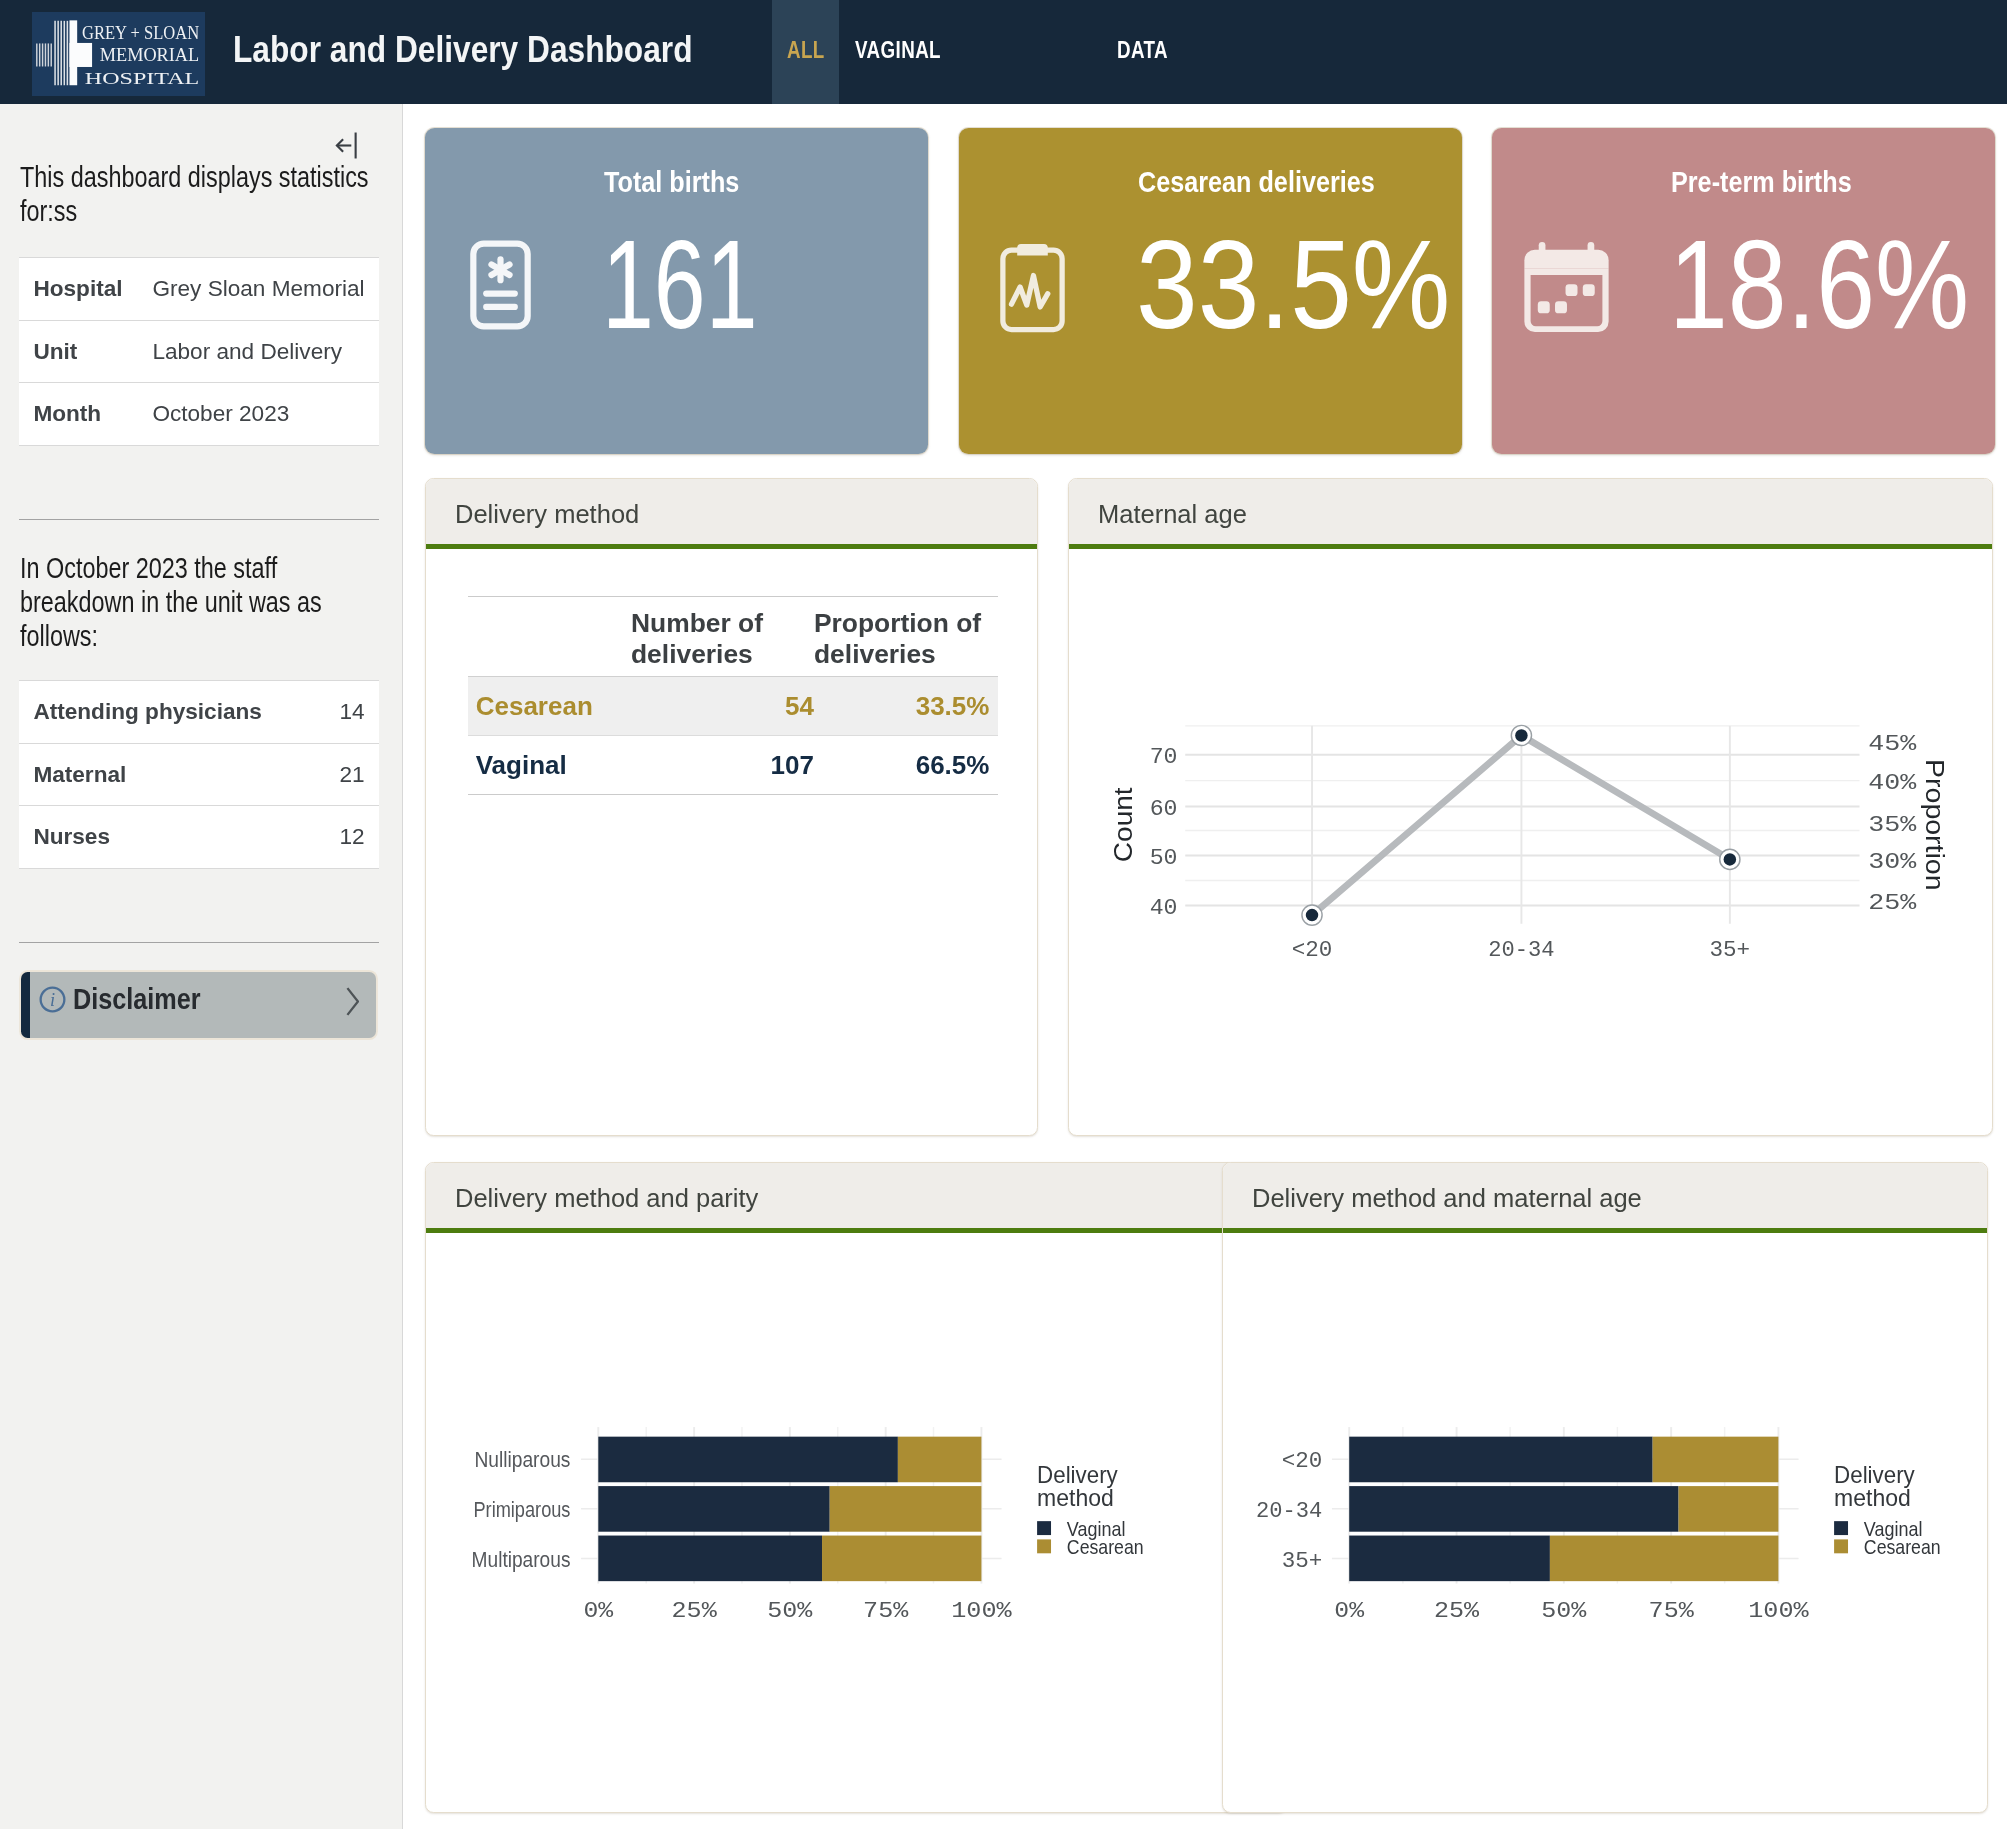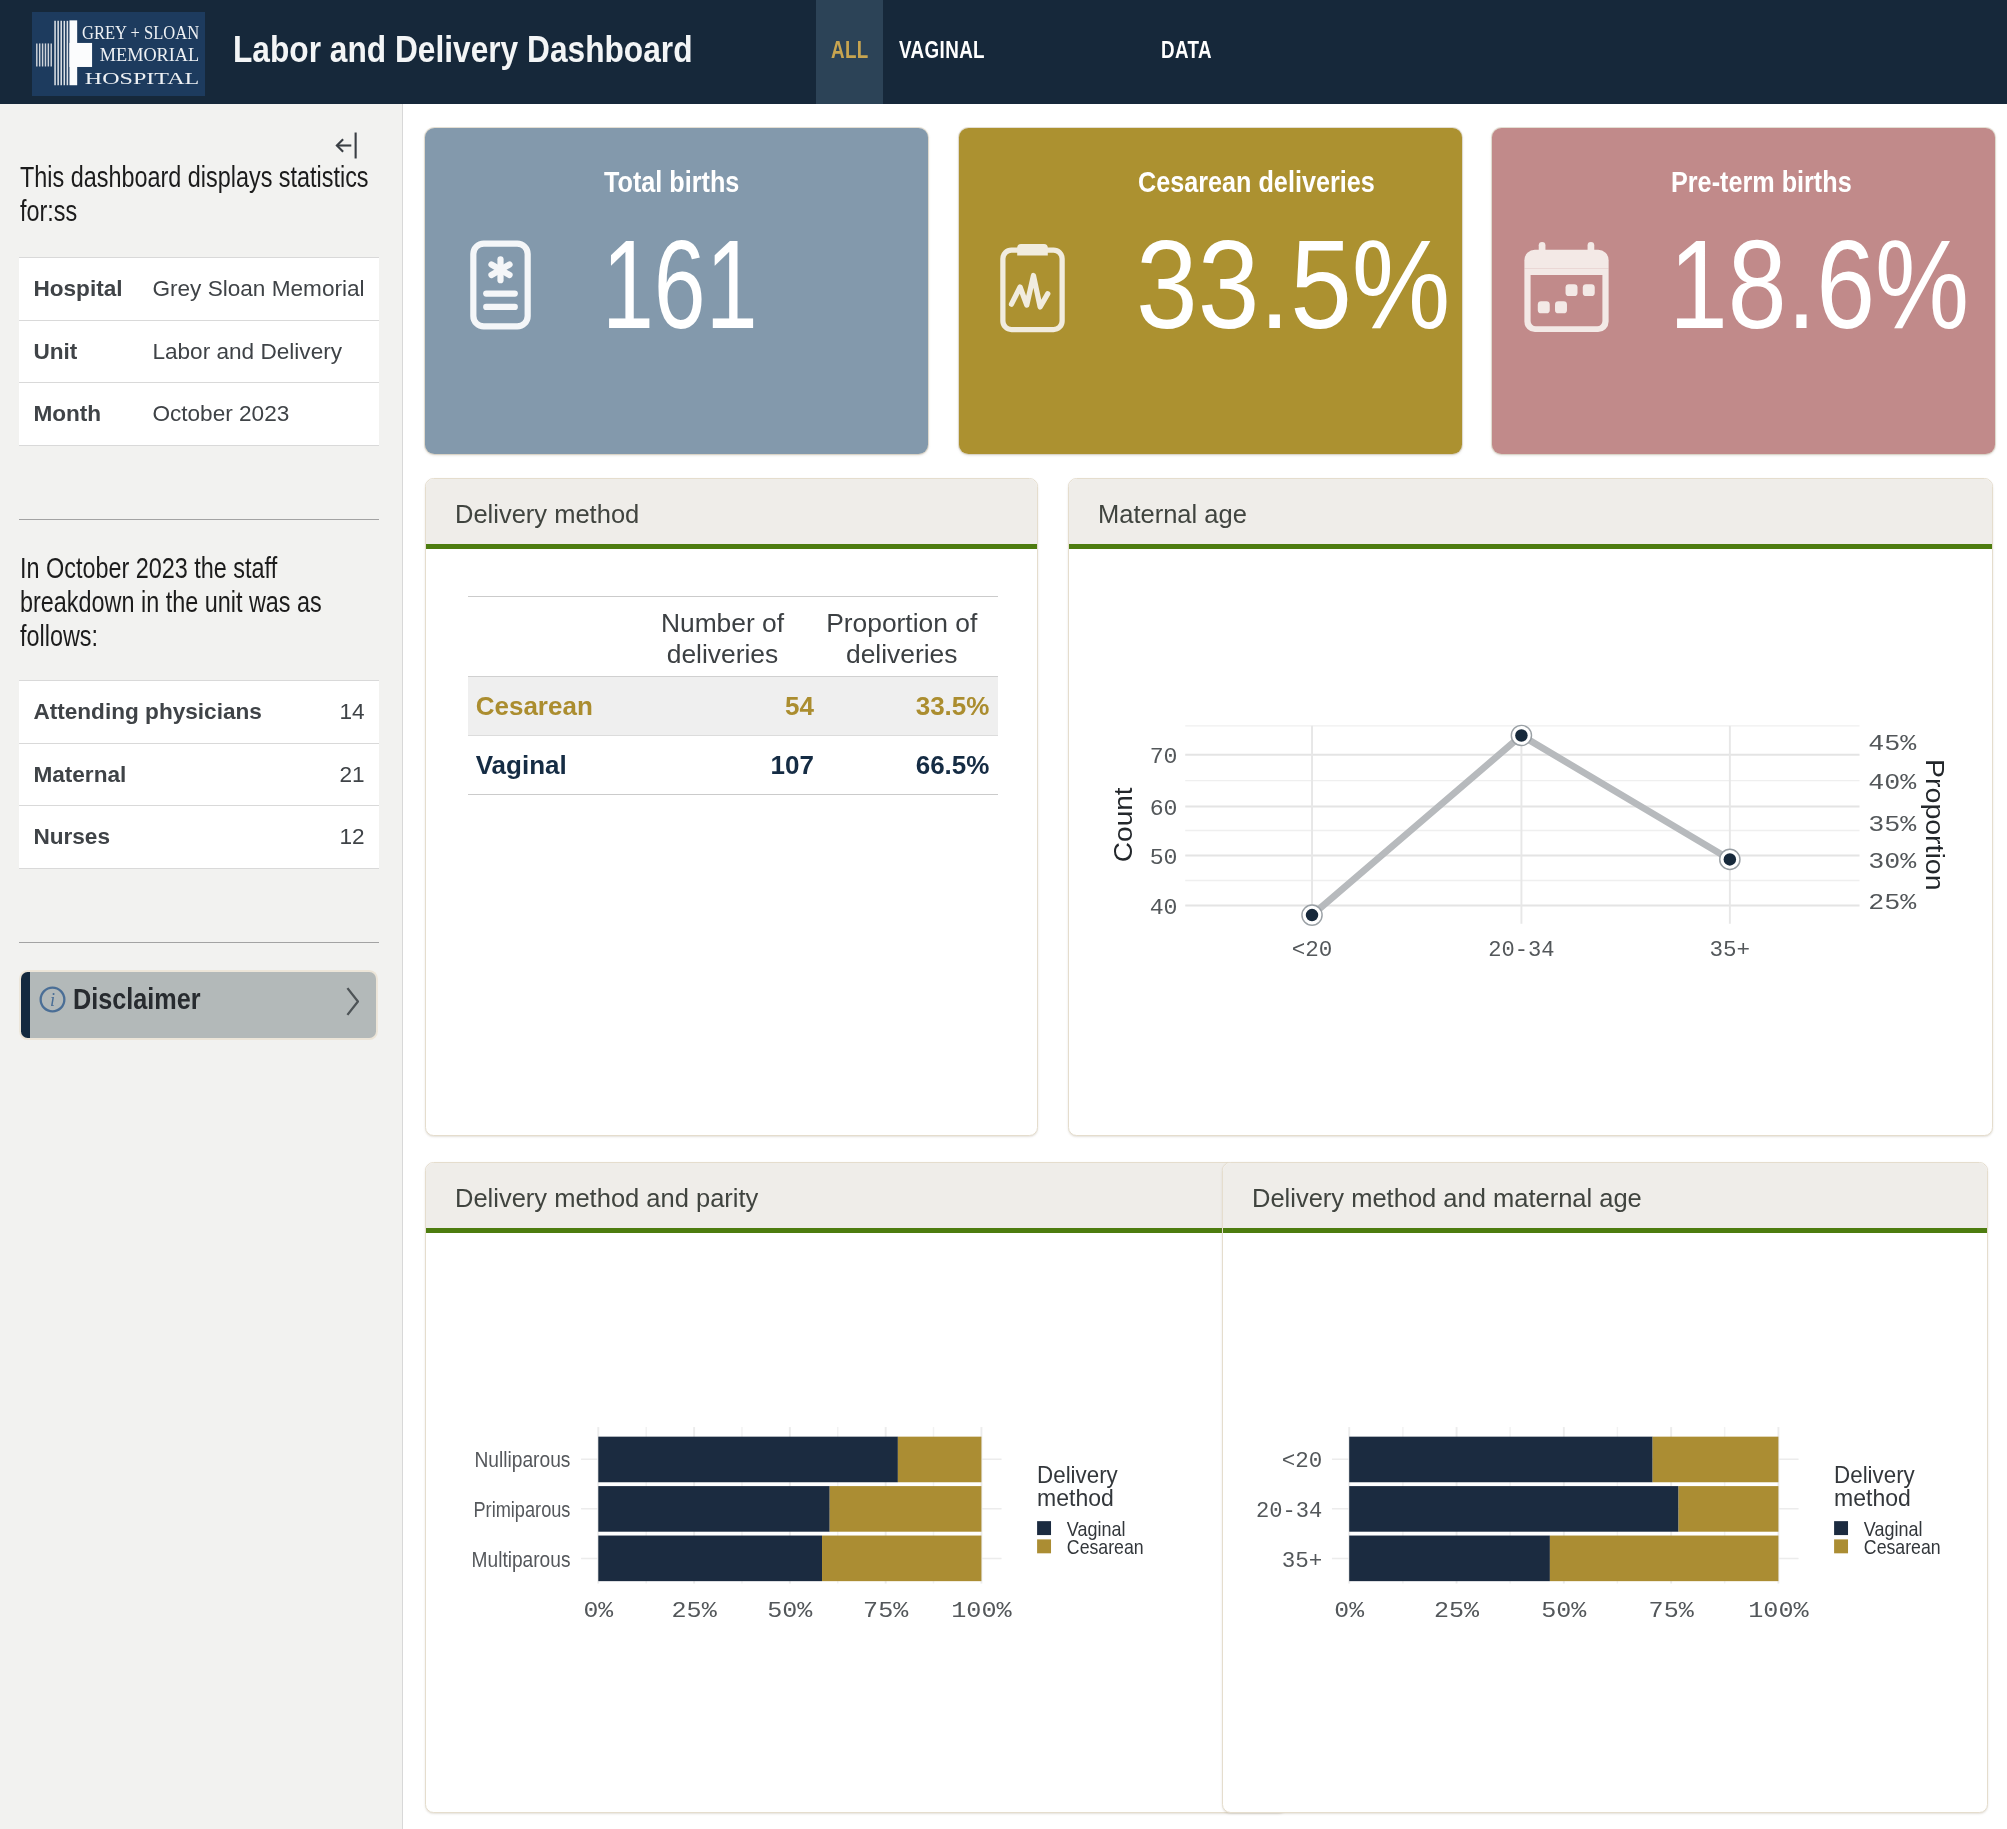--- a/index.html
+++ b/index.html
@@ -5,21 +5,21 @@
 * { margin:0; padding:0; box-sizing:border-box; }
 body { font-family:"Liberation Sans", sans-serif; background:#fff; }
 #page { position:relative; width:2008px; height:1829px; overflow:hidden; background:#fff; }
 .abs { position:absolute; }
 
 
 #header { position:absolute; left:0; top:0; width:2008px; height:104px; background:#16283a; }
 #logo { position:absolute; left:32px; top:11.5px; width:173px; height:84px; background:#1d3b5e; }
 #hdr-title { position:absolute; left:233px; top:0; height:99px; line-height:99px; color:#f3f5f6; font-size:36px; font-weight:bold; transform:scaleX(0.88); transform-origin:left; white-space:nowrap; }
 #nav { position:absolute; left:0; top:0; width:2008px; height:104px; }
-.navitem { position:absolute; top:0; height:104px; line-height:100px; color:#fff; font-weight:bold; font-size:23.5px;margin-left:44px; }
+.navitem { position:absolute; top:0; height:104px; line-height:100px; color:#fff; font-weight:bold; font-size:23.5px; }
 .navitem span { display:inline-block; transform:scaleX(0.8); transform-origin:left; letter-spacing:0.5px; white-space:nowrap; }
 .navitem.active { background:#2c4357; color:#c8a550; }
 
 
 #sidebar { position:absolute; left:0; top:104px; width:403px; height:1725px; background:#f2f2f0; border-right:1px solid #d8d8d8; }
 .sb-p { position:absolute; left:20px; font-size:30px; color:#1c1c1c; line-height:34px; transform:scaleX(0.78); transform-origin:left; white-space:nowrap; }
 .sb-table { position:absolute; left:19px; width:360px; background:#fff; border-collapse:collapse; font-size:22.6px; color:#3f4347; white-space:nowrap; }
 .sb-table td { border-top:1px solid #d9d9d9; border-bottom:1px solid #d9d9d9; padding:17.3px 14.4px; line-height:27px; }
 .sb-table td.lbl { font-weight:bold; }
 .sb-hr { position:absolute; left:19px; width:360px; border:0; border-top:1px solid #a3a3a3; }
@@ -35,21 +35,21 @@
 .vb-value { position:absolute; left:177px; top:84px; color:#fff; font-size:126px; font-weight:400; transform-origin:left; white-space:nowrap; }
 .vb-icon { position:absolute; }
 
 
 .card { position:absolute; background:#fff; border:1px solid #e5ddcd; border-radius:8.6px; box-shadow:0 1px 1.9px rgba(150,140,120,.25); }
 .card-h { position:absolute; left:0; top:0; right:0; height:70px; background:#efede9; border-bottom:5px solid #4d7c0f; border-radius:7.7px 7.7px 0 0; }
 .card-h span { position:absolute; left:29px; top:0; line-height:70px; font-size:25.5px; color:#40443f; }
 
 
 #dmtable { position:absolute; left:42px; top:117px; width:530px; border-collapse:collapse; }
-#dmtable th { font-weight:normal; font-size:26.4px; color:#3c4043; text-align:center; padding:11px 0 6.2px 0; line-height:31px; vertical-align:bottom; }
+#dmtable th { font-weight:bold; font-size:26.4px; color:#3c4043; text-align:left; padding:11px 0 6.2px 0; line-height:31px; vertical-align:bottom; }
 #dmtable td { font-size:26px; font-weight:bold; padding:14px 0; line-height:30px; }
 </style>
 </head>
 <body>
 <div id="page">
 
   <div id="header">
     <div id="logo">
       <svg width="173" height="84" viewBox="0 0 180 87">
 

